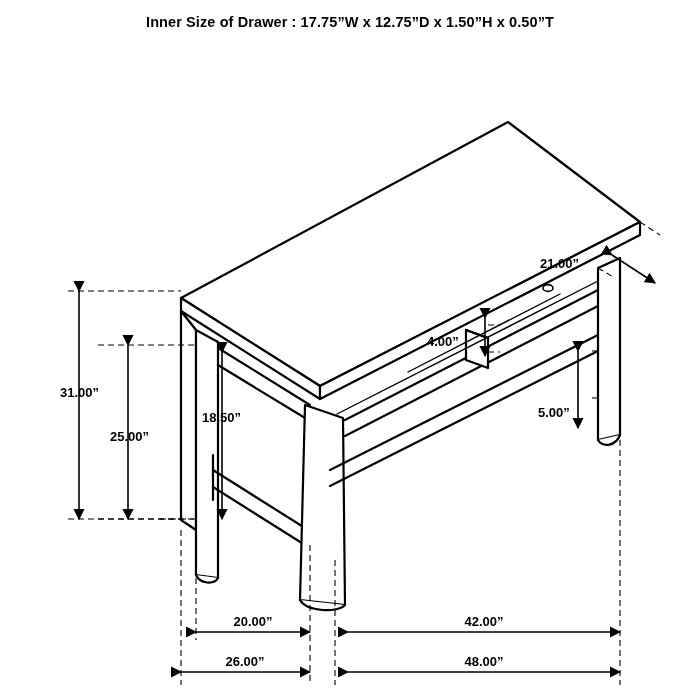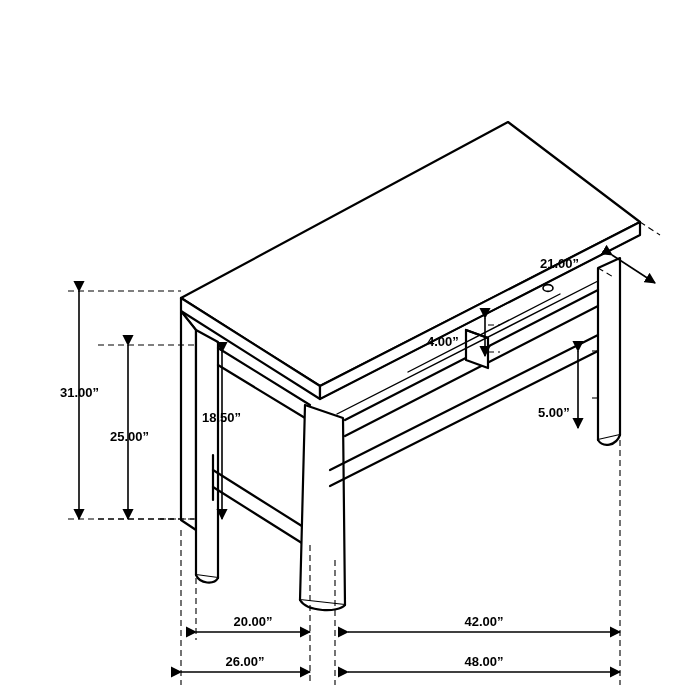--- a/index.html
+++ b/index.html
@@ -36,20 +36,21 @@
     font-size: 13px;
     font-weight: bold;
     fill: #000000;
   }
 </style>
 </head>
 <body>
 
 <div id="root">
 
+  <div id="title">Inner Size of Drawer : 17.75”W x 12.75”D x 1.50”H x 0.50”T</div>
 
   <svg id="drawing" width="700" height="700" viewBox="0 0 700 700">
 
     <g fill="none" stroke="#000000" stroke-width="2.2" stroke-linejoin="round" stroke-linecap="round">
 
       <path d="M 508,122 L 640,222 L 320,386 L 181,298 Z" fill="#ffffff"></path>
 
       <path d="M 181,298 L 181,311 L 320,399 L 320,386 Z" fill="#ffffff"></path>
 
       <path d="M 320,386 L 320,399 L 640,235 L 640,222 Z" fill="#ffffff"></path>

